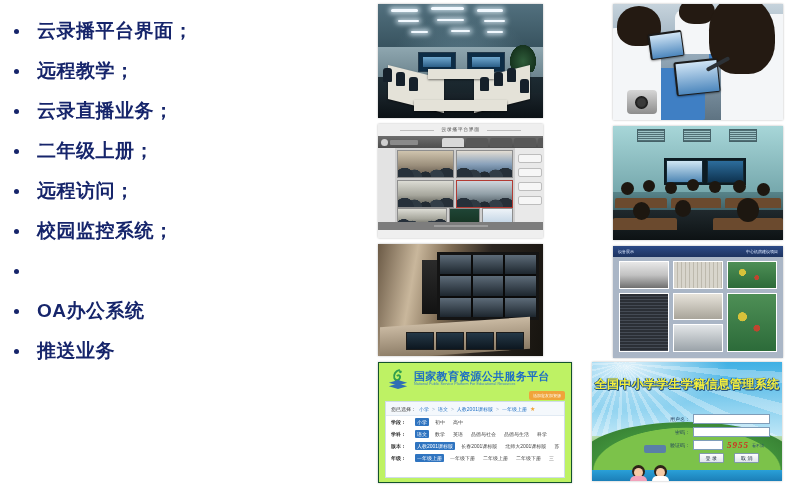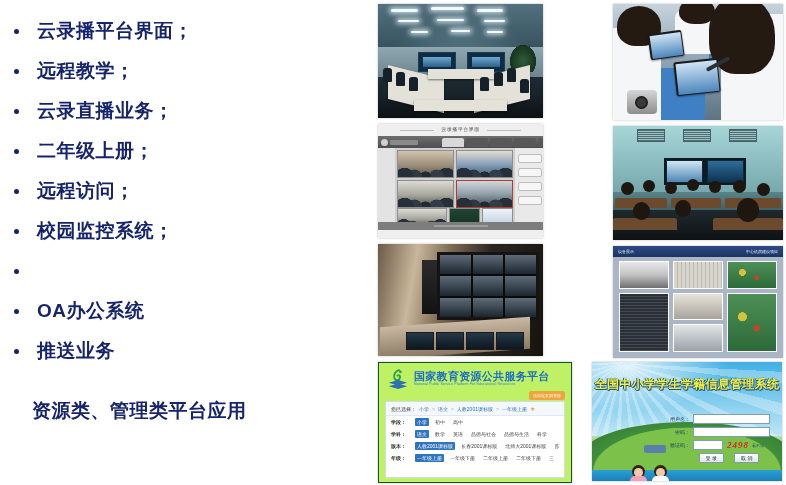--- a/index.html
+++ b/index.html
@@ -465,21 +465,20 @@
   </div>
   <div class="bullet-row" style="top:296px">
     <span class="bullet-dot"></span>
     <span class="bullet-text">OA办公系统</span>
   </div>
   <div class="bullet-row" style="top:336px">
     <span class="bullet-dot"></span>
     <span class="bullet-text">推送业务</span>
   </div>
 
-  <div id="summary-line">资源类、管理类平台应用</div>
 </div>
 
 <div class="panel" id="conference-room">
   <div class="panel-inner">
     <div class="cr-ceiling"></div>
     <div class="cr-light" style="left:8%;  top:4%;  width:16%; height:3px;"></div>
     <div class="cr-light" style="left:32%; top:3%;  width:20%; height:3px;"></div>
     <div class="cr-light" style="left:60%; top:4%;  width:16%; height:3px;"></div>
     <div class="cr-light" style="left:12%; top:14%; width:13%; height:2.5px;"></div>
     <div class="cr-light" style="left:36%; top:13%; width:16%; height:2.5px;"></div>
@@ -739,21 +738,21 @@
         <span class="ss-label">用户名：</span>
         <span class="ss-input"></span>
       </div>
       <div class="ss-field">
         <span class="ss-label">密码：</span>
         <span class="ss-input"></span>
       </div>
       <div class="ss-field">
         <span class="ss-label">验证码：</span>
         <span class="ss-input short"></span>
-        <span class="ss-captcha">2498</span>
+        <span class="ss-captcha">5955</span>
         <span class="ss-refresh">看不清</span>
       </div>
       <div class="ss-buttons">
         <span class="ss-btn">登 录</span>
         <span class="ss-btn">取 消</span>
       </div>
     </div>
   </div>
 </div>
 

